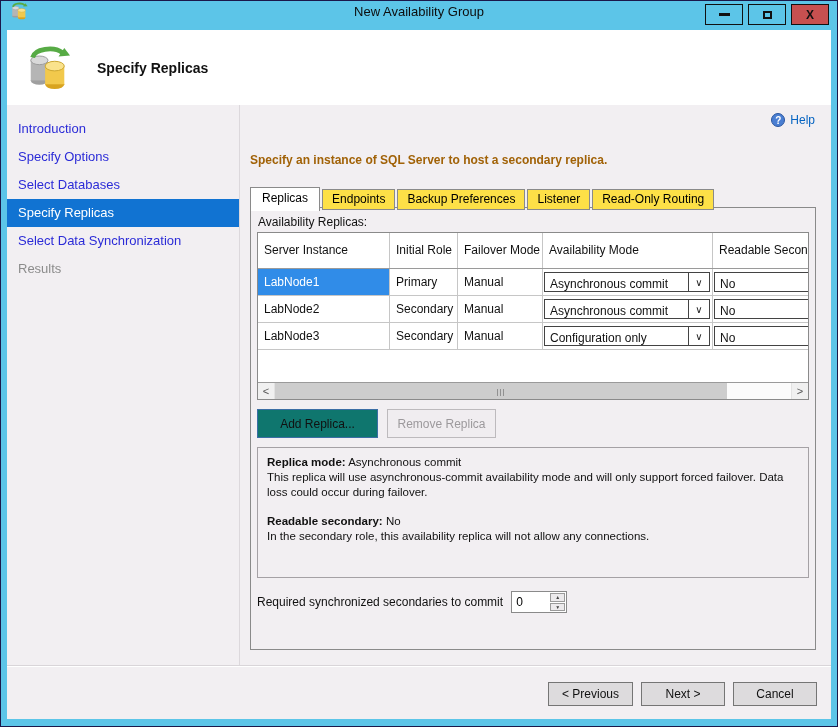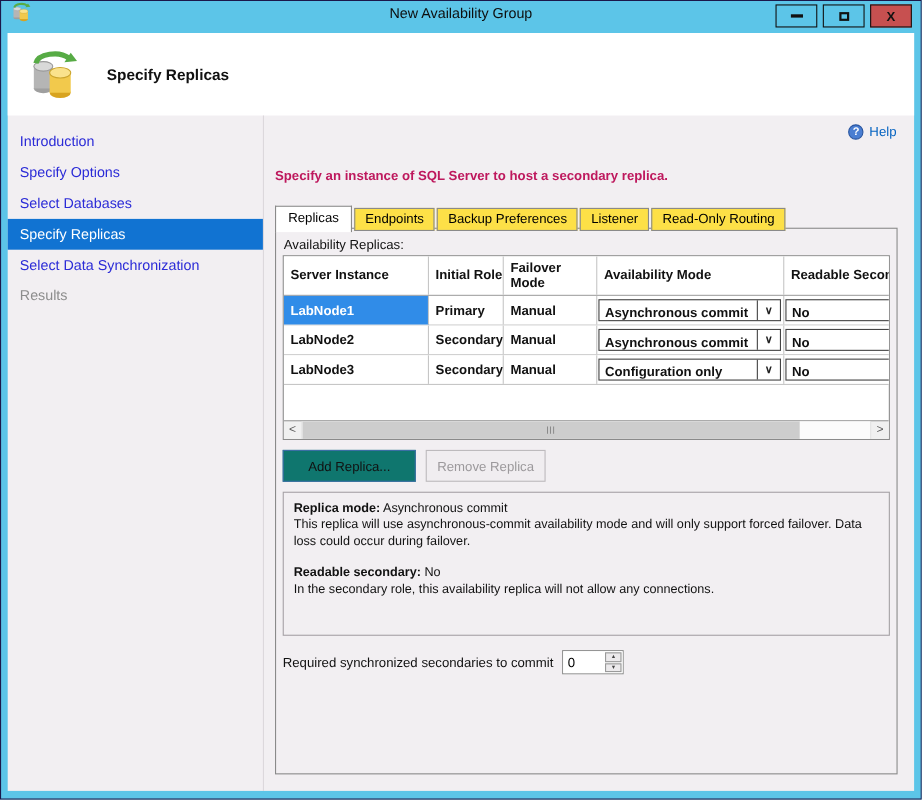--- a/index.html
+++ b/index.html
@@ -35,38 +35,38 @@
   .nav-item.sel { background:#1173d2; color:#fff; }
   .nav-item.dis { color:#8c8c8c; cursor:default; }
 
   
   .main { flex:1; position:relative; min-width:0; }
   .help { position:absolute; top:8px; right:16px; display:flex; align-items:center; cursor:pointer; }
   .help-ico { width:14px; height:14px; border-radius:50%; background:#4a7ed2; border:1px solid #2a56a0;
               color:#fff; font-size:10px; font-weight:bold; display:flex; align-items:center;
               justify-content:center; margin-right:5px; }
   .help-label { font-size:12px; color:#0563c1; }
-  .caption { position:absolute; top:48px; left:10px; font-size:12px; font-weight:bold; color:#be185d;text-align:center; }
+  .caption { position:absolute; top:48px; left:10px; font-size:12px; font-weight:bold; color:#a16207;text-align:center; }
 
   .tabs { position:absolute; top:82px; left:10px; display:flex; align-items:flex-end; z-index:2; }
   .tab { border:1px solid #8a8a8a; background:#fde047; font-size:12px; padding:2px 9px 3px;
          margin-right:2px; cursor:pointer; white-space:nowrap; }
   .tab.active { background:#fff; padding:3px 11px 6px; margin-bottom:-1px; border-bottom:none; }
 
   .panel { position:absolute; top:102px; left:10px; width:566px; bottom:15px;
            border:1px solid #8a8a8a; background:#f2eff2; padding:5px 6px; z-index:1; }
   .avail-label { font-size:12px; color:#111; padding:2px 0 3px 1px; }
 
   
   .grid { border:1px solid #8a8a8a; background:#fff; height:168px; overflow:hidden; position:relative; }
   .gtable { width:595px; }
   .grow { display:flex; height:27px; background:#fff; border-bottom:1px solid #c6c6c6; }
   .grow.ghead { height:36px; border-bottom:1px solid #9a9a9a; }
   .gc { border-right:1px solid #c6c6c6; display:flex; align-items:center; padding-left:6px;
-        font-size:12px; color:#111; overflow:hidden;font-weight:bold; }
+        font-size:12px; color:#111; overflow:hidden; }
   .ghead .gc { line-height:1.15; }
   .c1 { width:132px; flex:none; } .c2 { width:68px; flex:none; } .c3 { width:85px; flex:none; }
   .c4 { width:170px; flex:none; padding:0; } .c5 { width:140px; flex:none; padding:0; }
   .ghead .c4, .ghead .c5 { padding-left:6px; }
   .selcell { background:#308ce8; color:#fff; }
   .combo { flex:1; margin:1px 2px 1px 1px; border:1px solid #434343; background:#fff; display:flex;
            align-items:stretch; cursor:pointer; }
   .combo-txt { flex:1; font-size:12px; padding:4px 0 0 5px; white-space:nowrap; overflow:hidden; }
   .combo-arr { width:21px; flex:none; border-left:1px solid #434343; display:flex; align-items:center;
                justify-content:center; font-size:10px; color:#222; }
@@ -270,15 +270,22 @@
               <div class="spinbtns">
                 <div class="sb">▲</div>
                 <div class="sb">▼</div>
               </div>
             </div>
           </div>
         </div>
       </div>
     </div>
 
+    <div class="footer">
+      <div class="fbtns">
+        <button class="fbtn">&lt; Previous</button>
+        <button class="fbtn">Next &gt;</button>
+        <button class="fbtn">Cancel</button>
+      </div>
+    </div>
 
   </div>
 </div>
 
 </body></html>

